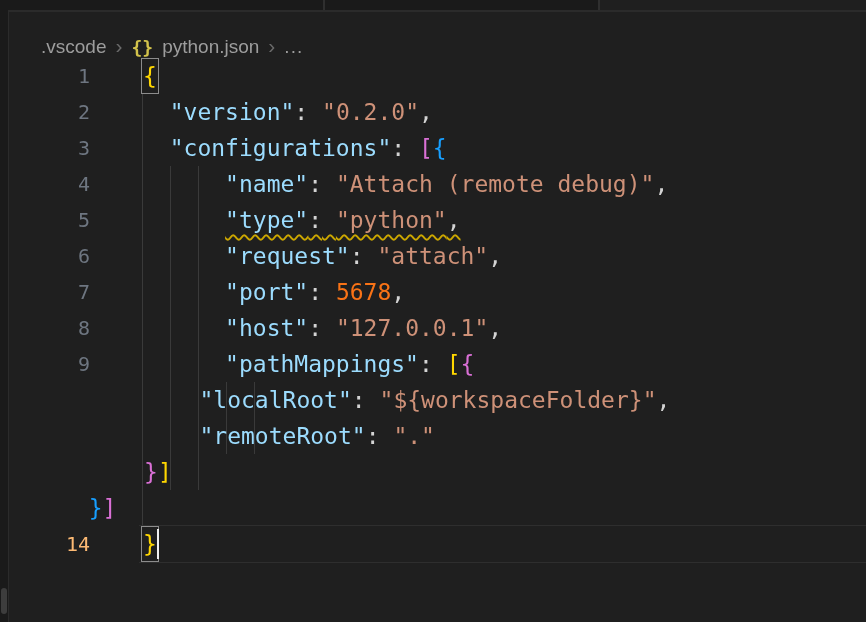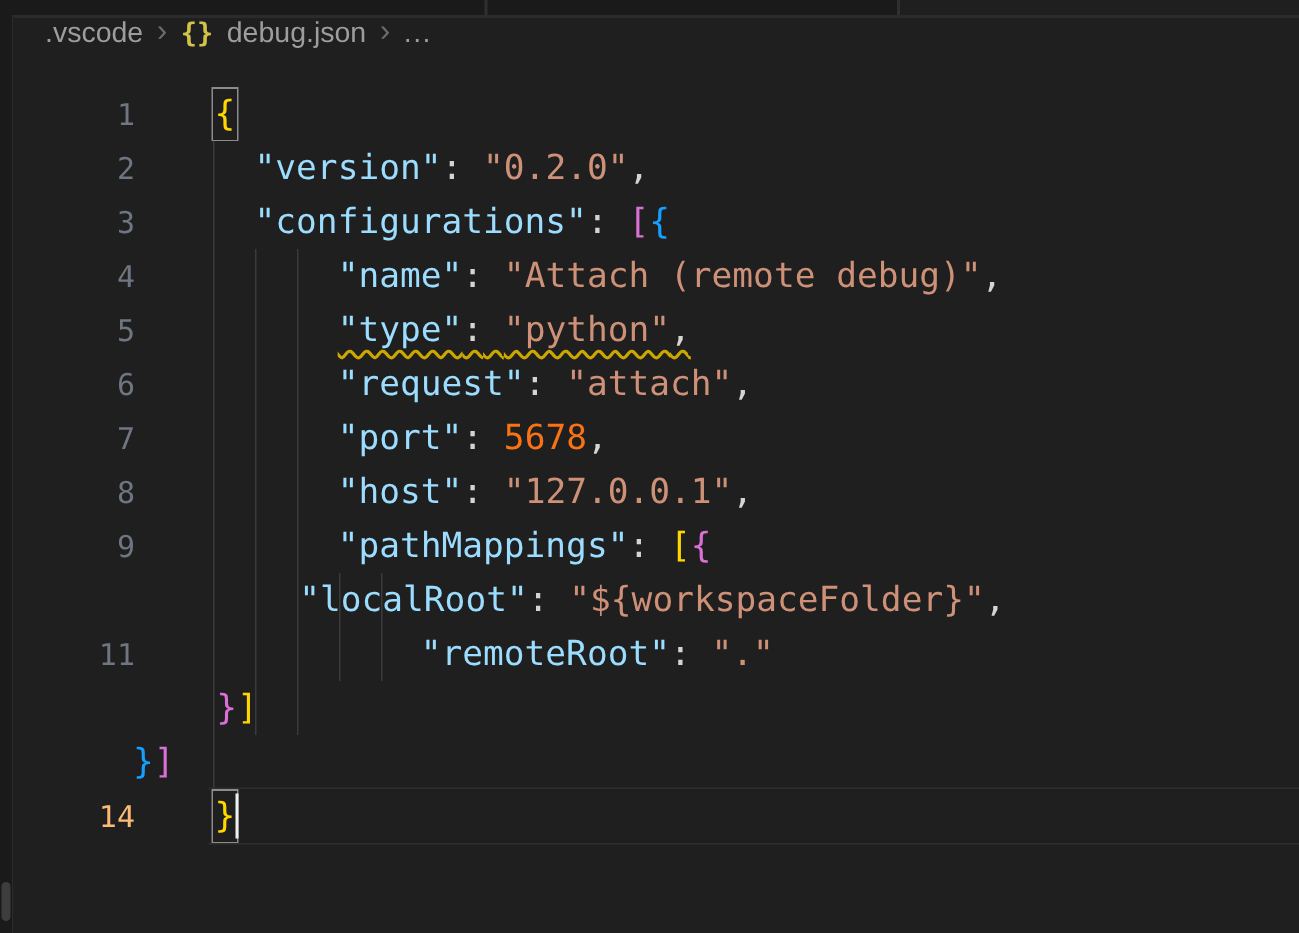--- a/index.html
+++ b/index.html
@@ -13,22 +13,22 @@
   .tab-sep{position:absolute;top:0;width:2px;height:10px;background:#2f2f2f;}
 
   
   .sidestrip{position:absolute;left:0;top:10px;width:8px;bottom:0;background:#1a1a1a;
              border-right:1px solid #2b2b2b;}
   .strip-thumb{position:absolute;left:1px;top:578px;width:6px;height:26px;background:#3d3d3d;border-radius:3px;}
 
   
   .editor{position:absolute;left:9px;top:12px;right:0;bottom:0;background:#1f1f1f;}
 
-  .breadcrumbs{position:absolute;top:0;left:0;right:0;height:46px;display:flex;
-               align-items:flex-start;padding-left:21px;gap:9px;font-size:19px;color:#9d9d9d;}
+  .breadcrumbs{position:absolute;top:0;left:11px;right:0;height:46px;display:flex;
+               align-items:flex-end;padding-left:21px;gap:9px;font-size:19px;color:#9d9d9d;}
   .bc-chev{color:#6b6b6b;font-size:21px;line-height:1;transform:translateY(-2px);}
   .bc-json-icon{color:#d2c24b;font-family:"DejaVu Sans Mono",monospace;font-size:18px;font-weight:bold;}
   .bc-more{letter-spacing:1px;}
 
   
   .guide{position:absolute;width:1px;background:#3a3a3a;}
 
   
   .cur-line{position:absolute;left:130px;right:0;top:513px;height:38px;box-sizing:border-box;
             border-top:1px solid #2e2e2e;border-bottom:1px solid #2e2e2e;}
@@ -67,21 +67,21 @@
   <div class="sidestrip">
     <div class="strip-thumb"></div>
   </div>
 
   <div class="editor">
 
     <div class="breadcrumbs">
       <span>.vscode</span>
       <span class="bc-chev">›</span>
       <span class="bc-json-icon">{}</span>
-      <span>debug.json</span>
+      <span>python.json</span>
       <span class="bc-chev">›</span>
       <span class="bc-more">...</span>
     </div>
 
     <div class="guide" style="left:133px;top:82px;height:432px"></div>
     <div class="guide" style="left:161px;top:154px;height:324px"></div>
     <div class="guide" style="left:189px;top:154px;height:324px"></div>
     <div class="guide" style="left:217px;top:370px;height:72px"></div>
     <div class="guide" style="left:245px;top:370px;height:72px"></div>
 
@@ -121,21 +121,20 @@
           <pre><span class="t-plain">      </span><span class="t-key">"host"</span><span class="t-punc">:</span><span class="t-plain"> </span><span class="t-str">"127.0.0.1"</span><span class="t-punc">,</span></pre>
         </div>
         <div class="row">
           <div class="ln">9</div>
           <pre><span class="t-plain">      </span><span class="t-key">"pathMappings"</span><span class="t-punc">:</span><span class="t-plain"> </span><span class="t-b1">[</span><span class="t-b2">{</span></pre>
         </div>
         <div class="row">
           <pre><span class="t-plain">          </span><span class="t-key">"localRoot"</span><span class="t-punc">:</span><span class="t-plain"> </span><span class="t-str">"${workspaceFolder}"</span><span class="t-punc">,</span></pre>
         </div>
         <div class="row">
-          <div class="ln">11</div>
           <pre><span class="t-plain">          </span><span class="t-key">"remoteRoot"</span><span class="t-punc">:</span><span class="t-plain"> </span><span class="t-str">"."</span></pre>
         </div>
         <div class="row">
           <pre><span class="t-plain">      </span><span class="t-b2">}</span><span class="t-b1">]</span></pre>
         </div>
         <div class="row">
           <pre><span class="t-plain">  </span><span class="t-b3">}</span><span class="t-b2">]</span></pre>
         </div>
         <div class="row active">
           <div class="ln">14</div>

